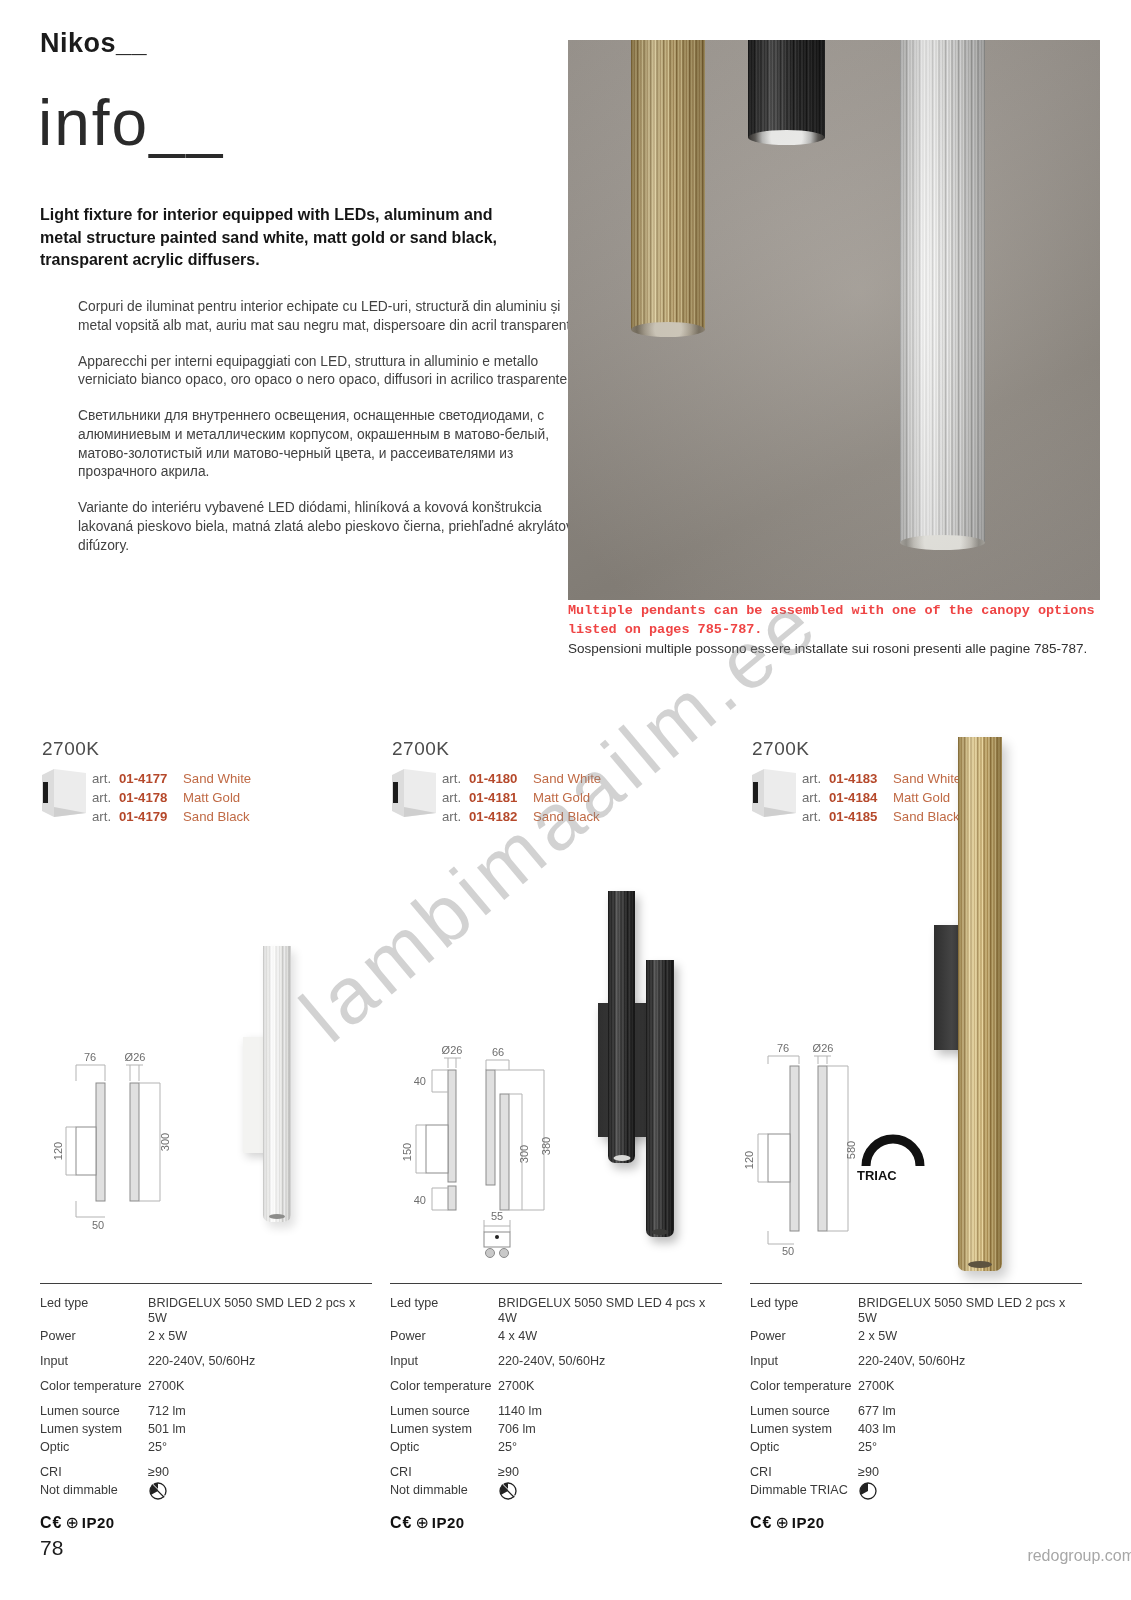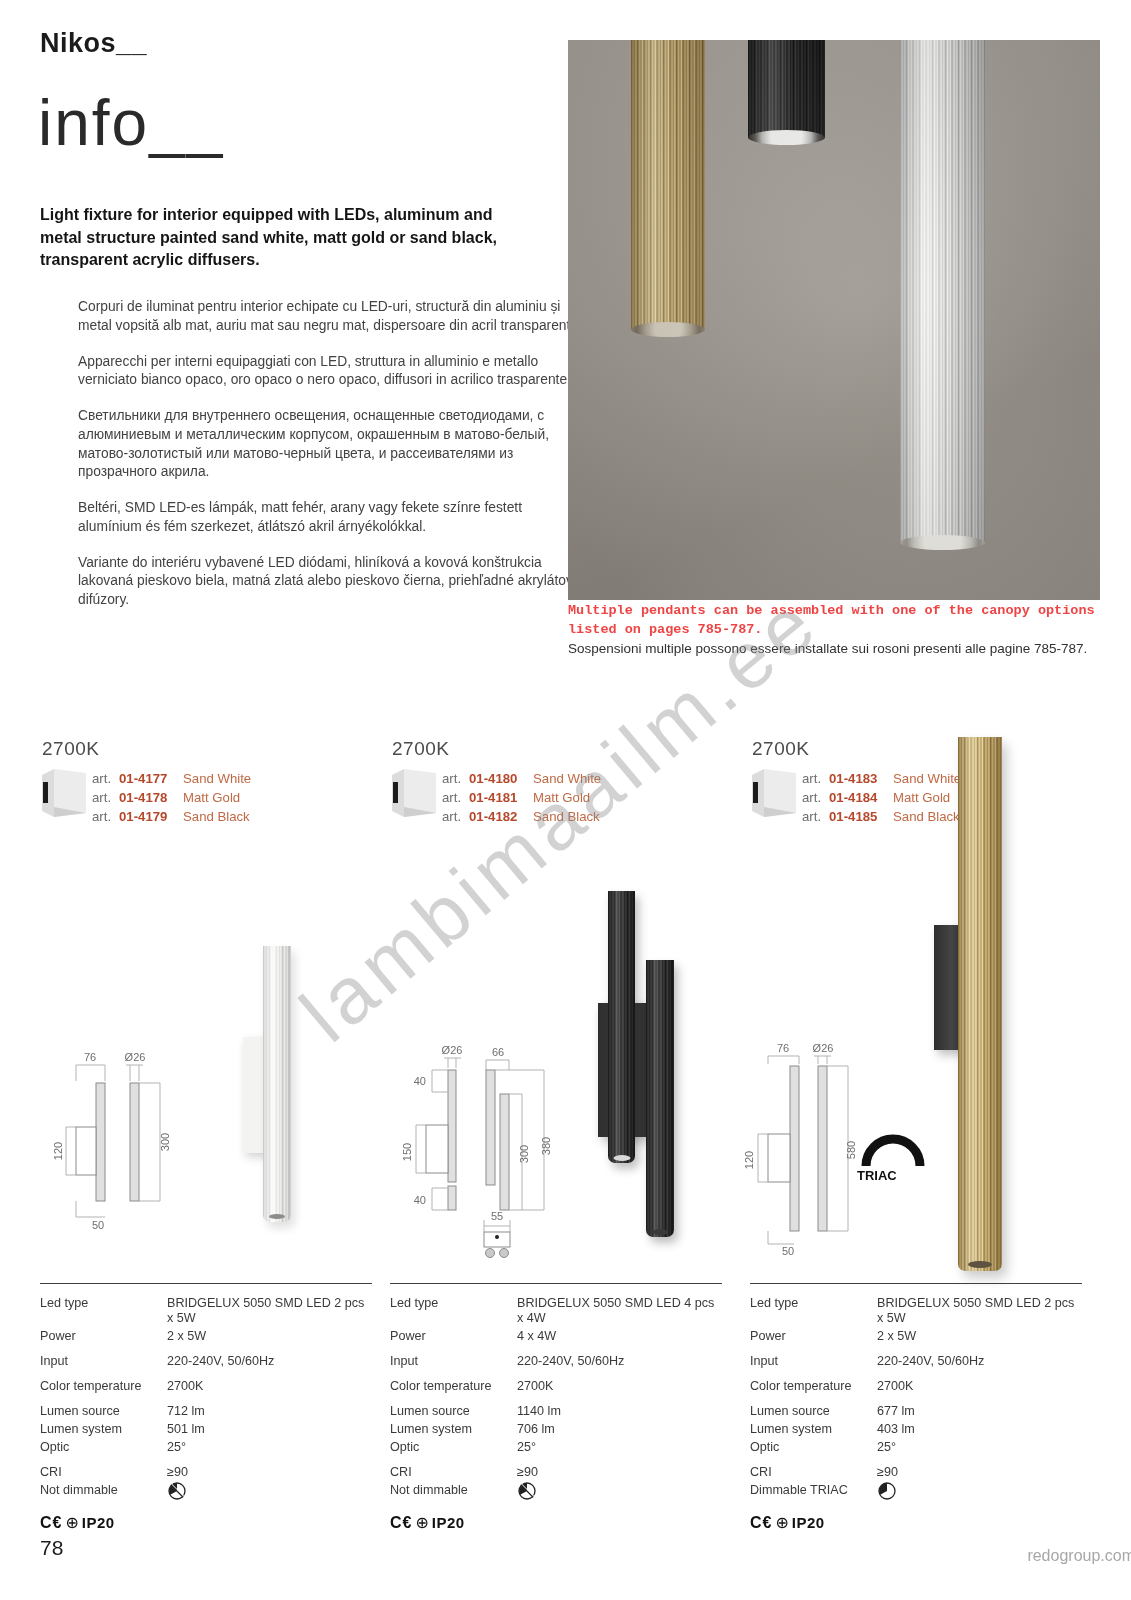--- a/index.html
+++ b/index.html
@@ -74,21 +74,21 @@
 
   
   .dim-svg text{font-family:"Liberation Sans",sans-serif;font-size:11px;fill:#6e6e6e;}
   .dim-svg .bar{fill:#e0e0e0;stroke:#8b8b8b;stroke-width:1;}
   .dim-svg .bracket{fill:#ffffff;stroke:#8b8b8b;stroke-width:1;}
   .dim-svg line{stroke:#b3b3b3;stroke-width:1;}
   .triac-svg text{font-family:"Liberation Sans",sans-serif;font-weight:bold;font-size:13px;fill:#111;}
 
   
   .spec{top:1283px;width:332px;border-top:1px solid #3f3f3f;padding-top:9px;font-size:12.6px;color:#333;}
-  .srow{display:flex;margin-top:3px;line-height:15px;align-items:flex-start;gap:19px;}
+  .srow{display:flex;margin-top:3px;line-height:15px;align-items:flex-start;}
   .srow.gap{margin-top:10px;}
   .sl{width:108px;flex:none;color:#3a3a3a;}
   .sv{color:#3a3a3a;}
   .dim-icon{margin-top:-2px;}
   .cert-row{margin-top:8px;display:flex;align-items:center;gap:3px;color:#111;}
   .ce-mark{font-size:16px;font-weight:bold;letter-spacing:1px;}
   .circle-cross{font-size:16px;}
   .ip-mark{font-size:15px;font-weight:bold;letter-spacing:.5px;}
 
   
@@ -102,21 +102,20 @@
 
   <div class="abs brand">Nikos__</div>
   <div class="abs info-title">info__</div>
 
   <div class="abs intro">Light fixture for interior equipped with LEDs, aluminum and metal structure painted sand white, matt gold or sand black, transparent acrylic diffusers.</div>
 
   <div class="abs descs">
     <p>Corpuri de iluminat pentru interior echipate cu LED-uri, structură din aluminiu și metal vopsită alb mat, auriu mat sau negru mat, dispersoare din acril transparent.</p>
     <p>Apparecchi per interni equipaggiati con LED, struttura in alluminio e metallo verniciato bianco opaco, oro opaco o nero opaco, diffusori in acrilico trasparente.</p>
     <p>Светильники для внутреннего освещения, оснащенные светодиодами, с алюминиевым и металлическим корпусом, окрашенным в матово-белый, матово-золотистый или матово-черный цвета, и рассеивателями из прозрачного акрила.</p>
-    <p>Beltéri, SMD LED-es lámpák, matt fehér, arany vagy fekete színre festett alumínium és fém szerkezet, átlátszó akril árnyékolókkal.</p>
     <p>Variante do interiéru vybavené LED diódami, hliníková a kovová konštrukcia lakovaná pieskovo biela, matná zlatá alebo pieskovo čierna, priehľadné akrylátové difúzory.</p>
   </div>
 
   <div class="abs hero">
     <div class="tube tube-gold" style="left:63px;top:0;width:74px;height:290px;">
       <div class="cap cap-gold"></div>
     </div>
     <div class="tube tube-black" style="left:180px;top:0;width:77px;height:98px;">
       <div class="cap cap-black-lit"></div>
     </div>

